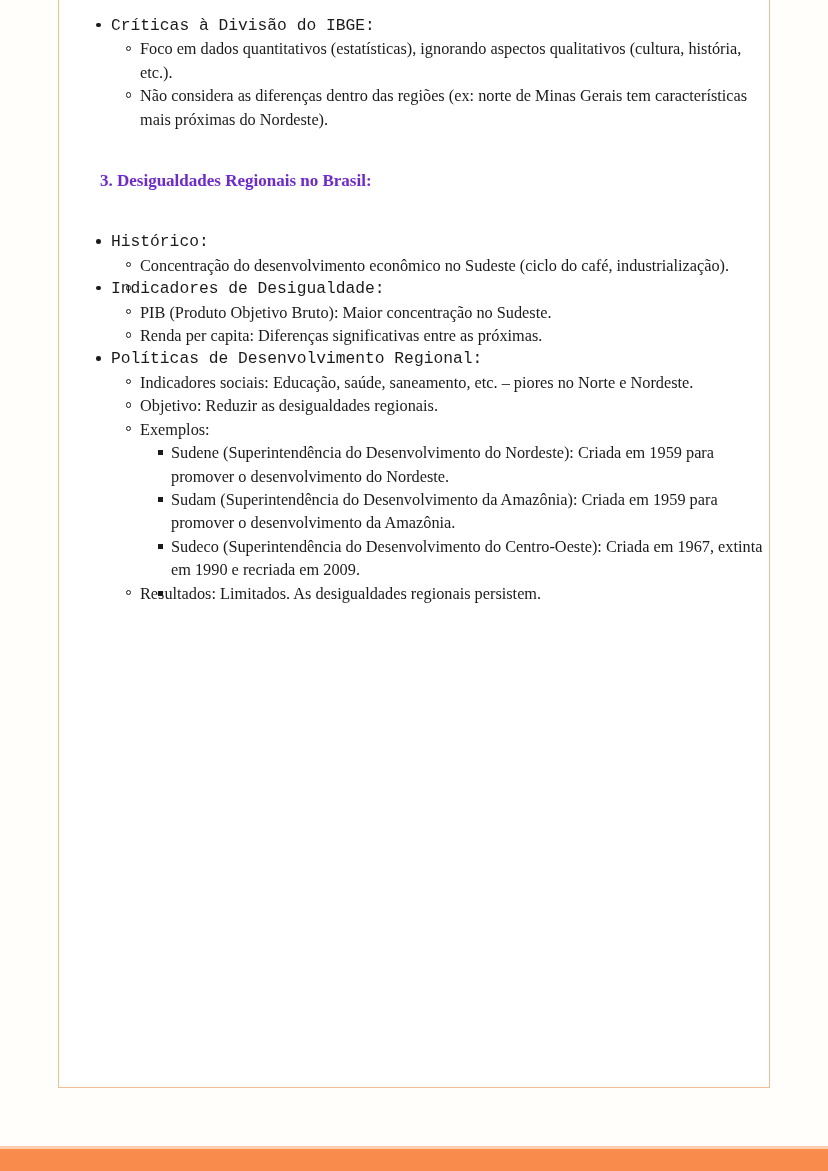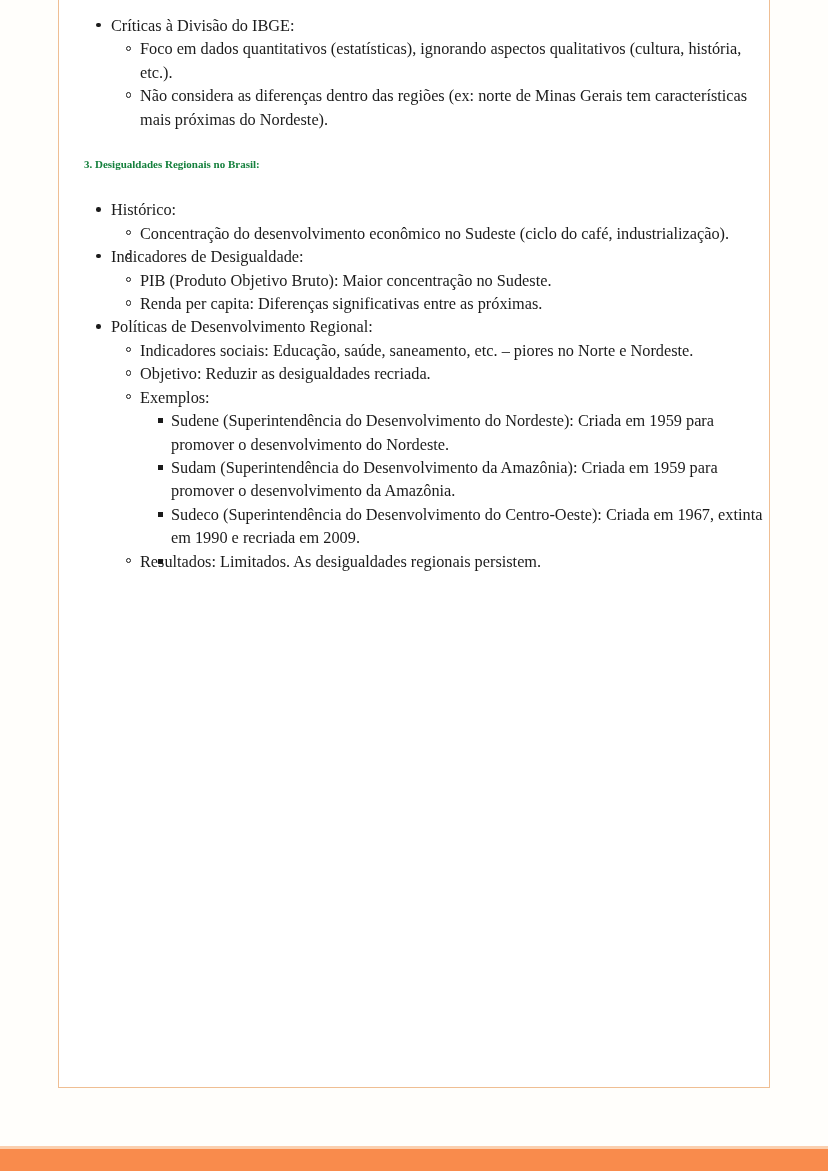--- a/index.html
+++ b/index.html
@@ -66,20 +66,21 @@
     position: relative;
     font-size: 16.3px;
     line-height: 23.4px;
     color: #1b1b1b;
     margin: 0;
   }
 
   
   .lvl1 {
     padding-left: 52px;
+    font-family: Liberation Mono, monospace;
   }
   .lvl1 > .marker {
     position: absolute;
     left: 37px;
     top: 8.6px;
     width: 4.6px;
     height: 4.6px;
     border-radius: 50%;
     background: #1b1b1b;
   }
@@ -111,25 +112,25 @@
     width: 5px;
     height: 5px;
     background: #1b1b1b;
   }
 
   .li .txt {
     display: block;
   }
 
   h2.section-heading {
-    font-size: 11px;
+    font-size: 17px;
     line-height: 23.4px;
     font-weight: bold;
-    color: #15803d;
-    margin: 0;
+    color: #6d28d9;
+    margin: 16px;
     padding-left: 25px;
   }
 
   .spacer-lg { height: 24px; }
   .spacer-md { height: 22px; }
 </style>
 </head>
 <body>
 
 <div id="page-frame">
@@ -185,21 +186,21 @@
       <li class="li lvl1">
         <span class="marker"></span>
         <span class="txt">Políticas de Desenvolvimento Regional:</span>
       </li>
       <li class="li lvl2">
         <span class="marker"></span>
         <span class="txt">Indicadores sociais: Educação, saúde, saneamento, etc. – piores no Norte e Nordeste.</span>
       </li>
       <li class="li lvl2">
         <span class="marker"></span>
-        <span class="txt">Objetivo: Reduzir as desigualdades recriada.</span>
+        <span class="txt">Objetivo: Reduzir as desigualdades regionais.</span>
       </li>
       <li class="li lvl2">
         <span class="marker"></span>
         <span class="txt">Exemplos:</span>
       </li>
       <li class="li lvl3">
         <span class="marker"></span>
         <span class="txt">Sudene (Superintendência do Desenvolvimento do Nordeste): Criada em 1959 para promover o desenvolvimento do Nordeste.</span>
       </li>
       <li class="li lvl3">

